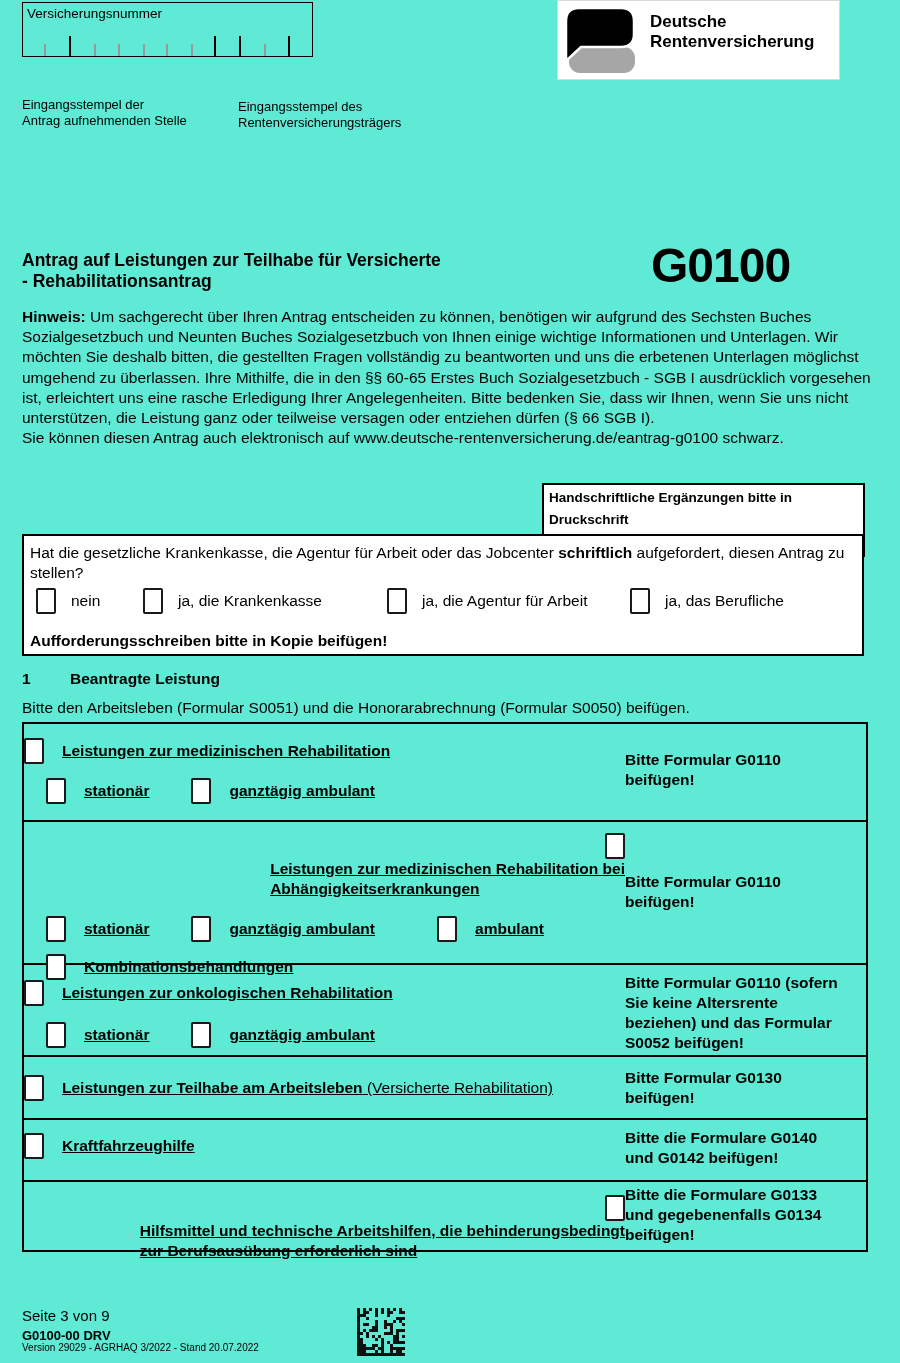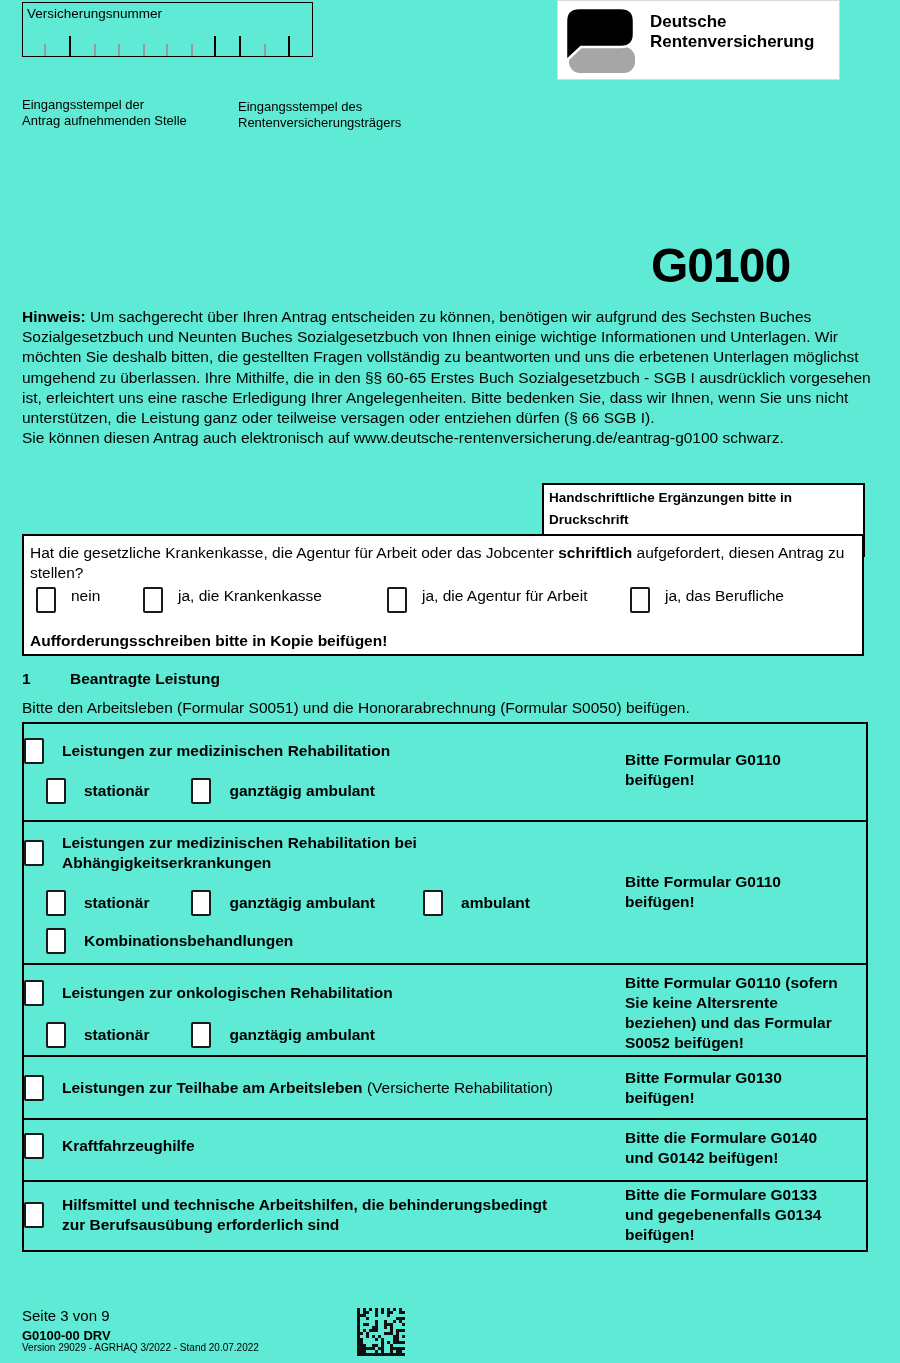--- a/index.html
+++ b/index.html
@@ -22,32 +22,32 @@
   .logo-box{border:1px solid #d9d9d9;background:#fff;}
   .logo-text{position:absolute;left:92px;top:11px;font-size:17px;line-height:20px;}
 
   
   .box{border:2px solid #000;background:#fff;box-sizing:border-box;}
 
   
   .cb{display:inline-block;width:20px;height:26px;border:2px solid #1a1a1a;border-radius:2px;
       background:#fff;flex:none;box-sizing:border-box;}
 
-  .q-opt{position:absolute;display:flex;height:28px;padding-left:10px;}
+  .q-opt{position:absolute;display:flex;align-items:center;height:28px;padding-left:10px;}
   .q-opt .lbl{margin-left:15px;font-size:15.5px;}
 
   
   .table{border:2px solid #000;box-sizing:content-box;}
   .trow{display:flex;border-top:2px solid #000;}
   .trow:first-child{border-top:none;}
-  .tleft{width:601px;flex:none;}
+  .tleft{width:601px;flex:none;text-decoration:underline;}
   .tright{flex:1;}
   .note{font-size:15.5px;line-height:20px;white-space:pre-line;font-weight:bold;padding-right:4px;}
   .main-line{display:flex;align-items:center;}
-  .main-line.top{align-items:center;}
+  .main-line.top{align-items:flex-end;flex-direction:column;}
   .mlbl{margin-left:18px;font-size:15.5px;line-height:20px;font-weight:bold;}
   .sub-line{display:flex;align-items:center;margin-left:22px;}
   .opt{display:flex;align-items:center;}
   .slbl{margin-left:18px;font-size:15.5px;font-weight:bold;}
 </style>
 </head>
 <body>
 
 <div class="page">
 
@@ -75,20 +75,22 @@
     </svg>
     <div class="logo-text b pre">Deutsche
 Rentenversicherung</div>
   </div>
 
   <div class="abs small pre" style="left:22px;top:97px">Eingangsstempel der
 Antrag aufnehmenden Stelle</div>
   <div class="abs small pre" style="left:238px;top:99px">Eingangsstempel des
 Rentenversicherungsträgers</div>
 
+  <div class="abs b pre" style="left:22px;top:250px;font-size:17.5px;line-height:21px">Antrag auf Leistungen zur Teilhabe für Versicherte
+- Rehabilitationsantrag</div>
   <div class="abs b" style="left:651px;top:240px;font-size:48px;line-height:52px;letter-spacing:-1px">G0100</div>
 
   <div class="abs" style="left:22px;top:307px;width:853px;font-size:15.5px;line-height:20.2px">
     <span class="b">Hinweis:</span>
     <span>Um sachgerecht über Ihren Antrag entscheiden zu können, benötigen wir aufgrund des Sechsten Buches Sozialgesetzbuch und Neunten Buches Sozialgesetzbuch von Ihnen einige wichtige Informationen und Unterlagen. Wir möchten Sie deshalb bitten, die gestellten Fragen vollständig zu beantworten und uns die erbetenen Unterlagen möglichst umgehend zu überlassen. Ihre Mithilfe, die in den §§ 60-65 Erstes Buch Sozialgesetzbuch - SGB I ausdrücklich vorgesehen ist, erleichtert uns eine rasche Erledigung Ihrer Angelegenheiten. Bitte bedenken Sie, dass wir Ihnen, wenn Sie uns nicht unterstützen, die Leistung ganz oder teilweise versagen oder entziehen dürfen (§ 66 SGB I).</span>
     <div>Sie können diesen Antrag auch elektronisch auf www.deutsche-rentenversicherung.de/eantrag-g0100 schwarz.</div>
   </div>
 
   <div class="abs box b pre" style="left:542px;top:483px;width:323px;font-size:13.5px;line-height:22px;padding:2px 5px">Handschriftliche Ergänzungen bitte in Druckschrift
 in schwarz oder blau</div>
@@ -156,21 +158,21 @@
         </div>
         <div class="sub-line" style="margin-top:17px">
           <span class="opt">
             <span class="cb"></span>
             <span class="slbl">stationär</span>
           </span>
           <span class="opt" style="margin-left:42px">
             <span class="cb"></span>
             <span class="slbl">ganztägig ambulant</span>
           </span>
-          <span class="opt" style="margin-left:48px">
+          <span class="opt" style="margin-left:62px">
             <span class="cb"></span>
             <span class="slbl">ambulant</span>
           </span>
         </div>
         <div class="sub-line" style="margin-top:12px">
           <span class="opt">
             <span class="cb"></span>
             <span class="slbl">Kombinationsbehandlungen</span>
           </span>
         </div>

